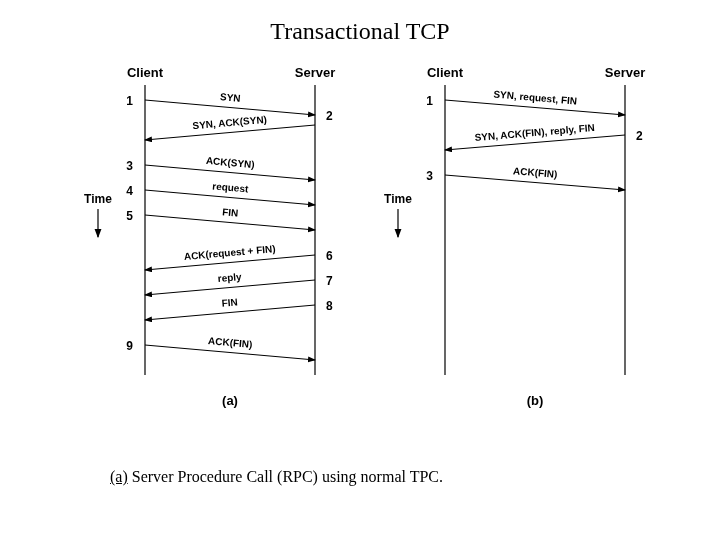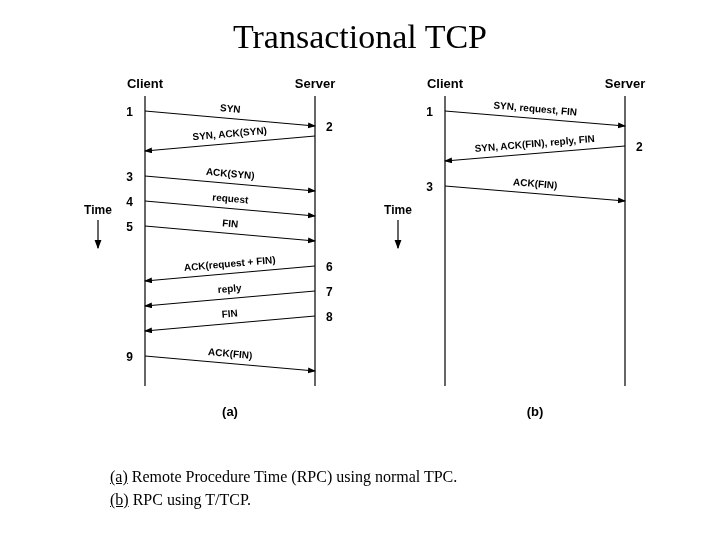--- a/index.html
+++ b/index.html
@@ -6,21 +6,21 @@
     margin: 0;
     padding: 0;
     width: 720px;
     height: 540px;
     font-family: "Times New Roman", serif;
     background: #fff;
     position: relative;
   }
   .title {
     text-align: center;
-    font-size: 34px;
+    font-size: 24px;
     margin-top: 18px;
     font-weight: normal;
   }
   .diagram-wrap {
     position: relative;
     margin-top: 10px;
     width: 720px;
     height: 370px;
     font-weight: bold;
   }
@@ -123,18 +123,15 @@
     <text x="535" y="121" text-anchor="middle" font-family="Arial,Helvetica,sans-serif" font-size="10" transform="rotate(4.8 535 121)">ACK(FIN)</text>
     <text x="433" y="125" text-anchor="end" font-family="Arial,Helvetica,sans-serif" font-size="12">3</text>
 
     <text x="535" y="350" text-anchor="middle" font-family="Arial,Helvetica,sans-serif" font-size="13">(b)</text>
   </g>
 </svg>
 </div>
 
 <div class="caption">
   <div>
-    <span class="key">(a)</span><span> Remote Procedure Time (RPC) using normal TPC.</span>
-  </div>
-  <div>
-    <span class="key">(b)</span><span> RPC using T/TCP.</span>
+    <span class="key">(a)</span><span> Server Procedure Call (RPC) using normal TPC.</span>
   </div>
 </div>
 
 </body></html>

